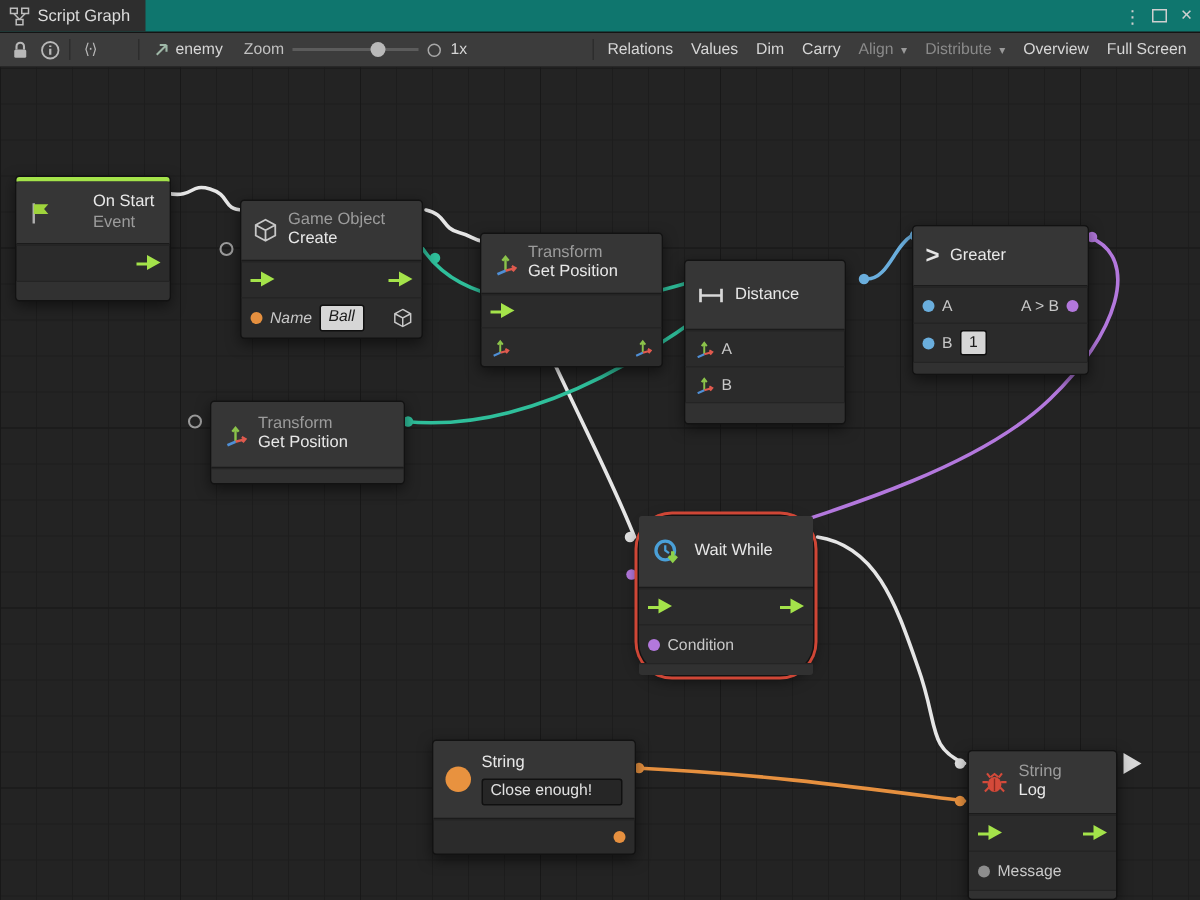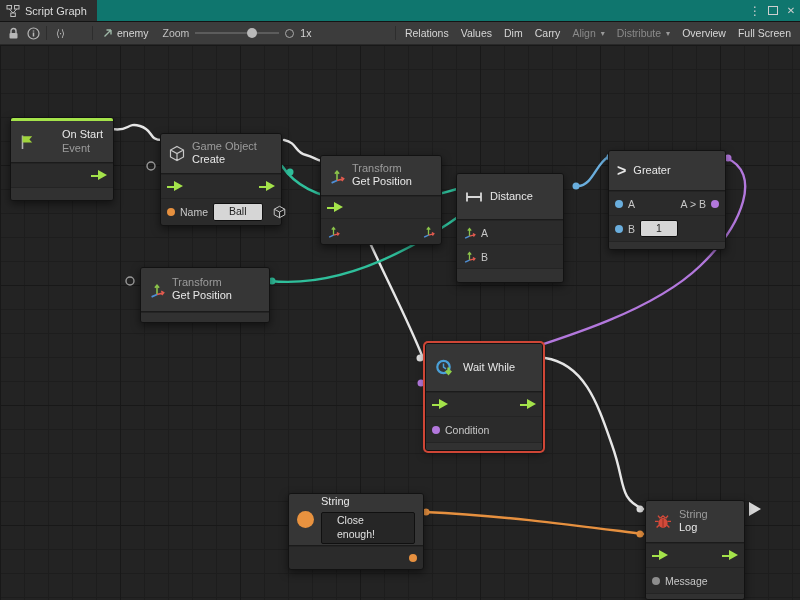--- a/index.html
+++ b/index.html
@@ -40,21 +40,21 @@
       linear-gradient(to bottom,#181818 1px,transparent 1px),
       linear-gradient(to right,#1d1d1d 1px,transparent 1px),
       linear-gradient(to bottom,#1d1d1d 1px,transparent 1px);
     background-size:120px 120px,120px 120px,24px 24px,24px 24px; }
   .wires { position:absolute; inset:0; z-index:1; pointer-events:none; }
   .wires path { fill:none; stroke-width:2.4; stroke-linecap:round; }
 
   
   .node { position:absolute; z-index:2; background:#2b2b2b; border:1px solid #121212; border-radius:3px;
     box-shadow:0 3px 9px rgba(0,0,0,.5); color:#e2e2e2; font-size:11px; cursor:grab; }
-  .node.selected { box-shadow:0 0 0 2px var(--selection-red,#cf4636), 0 3px 9px rgba(0,0,0,.5); }
+  .node.selected { box-shadow:0 0 0 2px var(--selection-red,#cf4636), 0 3px 9px rgba(0,0,0,.5);border-radius:23px; }
   .accent { height:3px; background:var(--flow-green,#a4e34a); border-radius:2px 2px 0 0; }
   .nh { display:flex; align-items:center; gap:7px; padding:0 8px; background:#363636;
     border-bottom:1px solid #1b1b1b; border-radius:2px 2px 0 0; }
   .cat { font-size:11px; color:#9c9c9c; line-height:1.2; }
   .t { font-size:11px; color:#e8e8e8; line-height:1.25; }
   .row { display:flex; align-items:center; gap:5px; padding:0 6px; border-top:1px solid #242424; }
   .row:first-of-type{ border-top:none; }
   .footer { border-top:1px solid #242424; background:#313131; border-radius:0 0 2px 2px; }
   .spread { justify-content:space-between; }
   .endr { justify-content:flex-end; }
@@ -65,21 +65,21 @@
   .flow::after { content:""; position:absolute; left:7px; top:0; width:0; height:0;
     border-left:9px solid var(--flow-green,#a4e34a); border-top:5.5px solid transparent; border-bottom:5.5px solid transparent; }
 
   .dot { width:8px; height:8px; border-radius:50%; display:inline-block; flex:none; }
   .dot-orange { background:var(--wire-orange,#e6903f); }
   .dot-purple { background:var(--wire-purple,#b378dd); }
   .dot-blue   { background:var(--wire-blue,#6aaedd); }
   .dot-gray   { background:#8d8d8d; }
 
   .field { background:#d6d6d6; color:#1d1d1d; border:1px solid #101010; border-radius:2px;
-    padding:1px 15px; font-size:10.5px; line-height:1.3; display:inline-flex; align-items:center; gap:5px; cursor:text; }
+    padding:1px 5px; font-size:10.5px; line-height:1.3; display:inline-flex; align-items:center; gap:5px; cursor:text; }
   .field.darkf { background:#262626; color:#e0e0e0; }
   .target-ic { width:9px; height:9px; border:1.4px solid #b5b5b5; border-radius:50%; position:relative; display:inline-block; }
   .target-ic::after { content:""; position:absolute; left:2px; top:2px; width:3px; height:3px; border-radius:50%; background:#b5b5b5; }
 
   .gz { flex:none; }
   .gt-glyph { font-size:16px; font-weight:bold; color:#e6e6e6; line-height:1; }
   .str-circle { width:17px; height:17px; border-radius:50%; background:var(--string-orange,#e8923f); flex:none; }
 </style>
 </head>
 <body>
@@ -233,21 +233,21 @@
           </svg>
         <div>
           <div class="cat">Game Object</div>
           <div class="t">Create</div>
         </div>
       </div>
       <div class="row spread" style="height:24px;">
         <span class="flow"></span>
         <span class="flow"></span>
       </div>
-      <div class="row" style="height:27px;">
+      <div class="row" style="height:27px;font-style:italic;">
         <span class="dot dot-orange"></span>
         <span class="plabel">Name</span>
         <span class="field">Ball</span>
         <span style="flex:1"></span>
         <svg class="gz" width="13" height="14">
             <use href="#sym-cube"></use>
           </svg>
       </div>
     </div>
 

